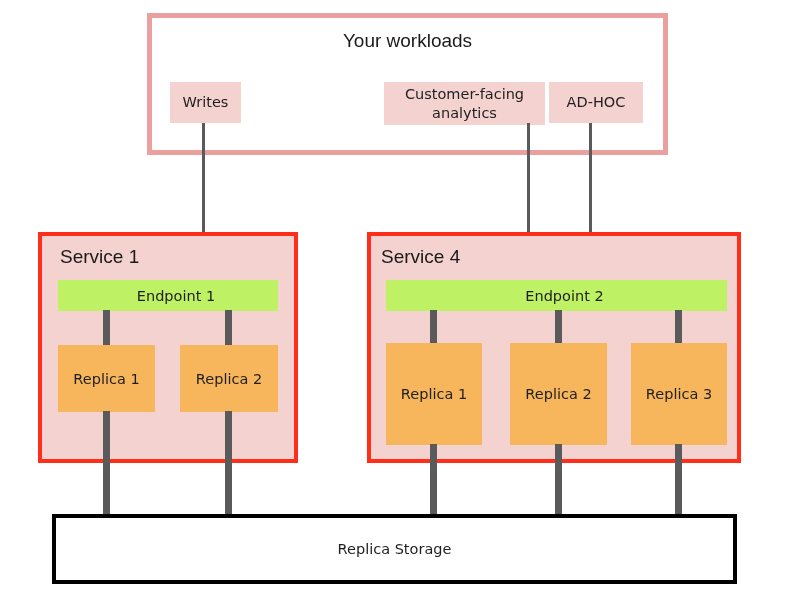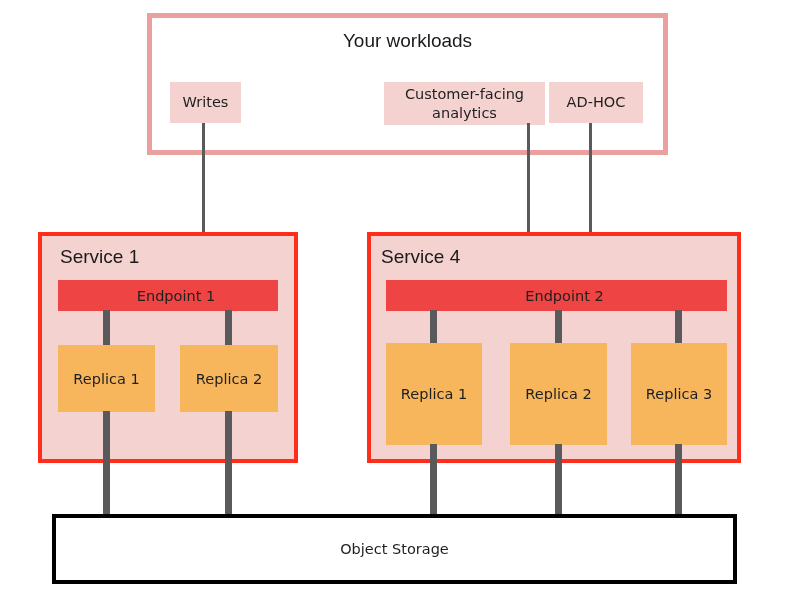--- a/index.html
+++ b/index.html
@@ -64,21 +64,21 @@
   .service-title {
     font-size: 19px;
     color: #1a1a1a;
     font-family: "Liberation Sans", sans-serif;
   }
   .service1-title { left: 60px;  top: 246px; }
   .service2-title { left: 381px; top: 246px; }
 
   
   .endpoint {
-    background: #ef4444;
+    background: #bef264;
     color: #1f1f1f;
     font-size: 14.5px;
     display: flex;
     align-items: center;
     justify-content: center;
     font-family: "DejaVu Sans", sans-serif;
     padding-left: 16px;
   }
   .endpoint1 { left: 58px;  top: 280px; width: 220px; height: 31px; }
   .endpoint2 { left: 386px; top: 280px; width: 341px; height: 31px; }
@@ -187,15 +187,15 @@
   <div class="abs link lk-s2-a"></div>
   <div class="abs link lk-s2-b"></div>
   <div class="abs link lk-s2-c"></div>
   <div class="abs replica s2-r1">Replica 1</div>
   <div class="abs replica s2-r2">Replica 2</div>
   <div class="abs replica s2-r3">Replica 3</div>
   <div class="abs link lk-s2-a2"></div>
   <div class="abs link lk-s2-b2"></div>
   <div class="abs link lk-s2-c2"></div>
 
-  <div class="abs storage-box">Object Storage</div>
+  <div class="abs storage-box">Replica Storage</div>
 
 </div>
 
 </body></html>

